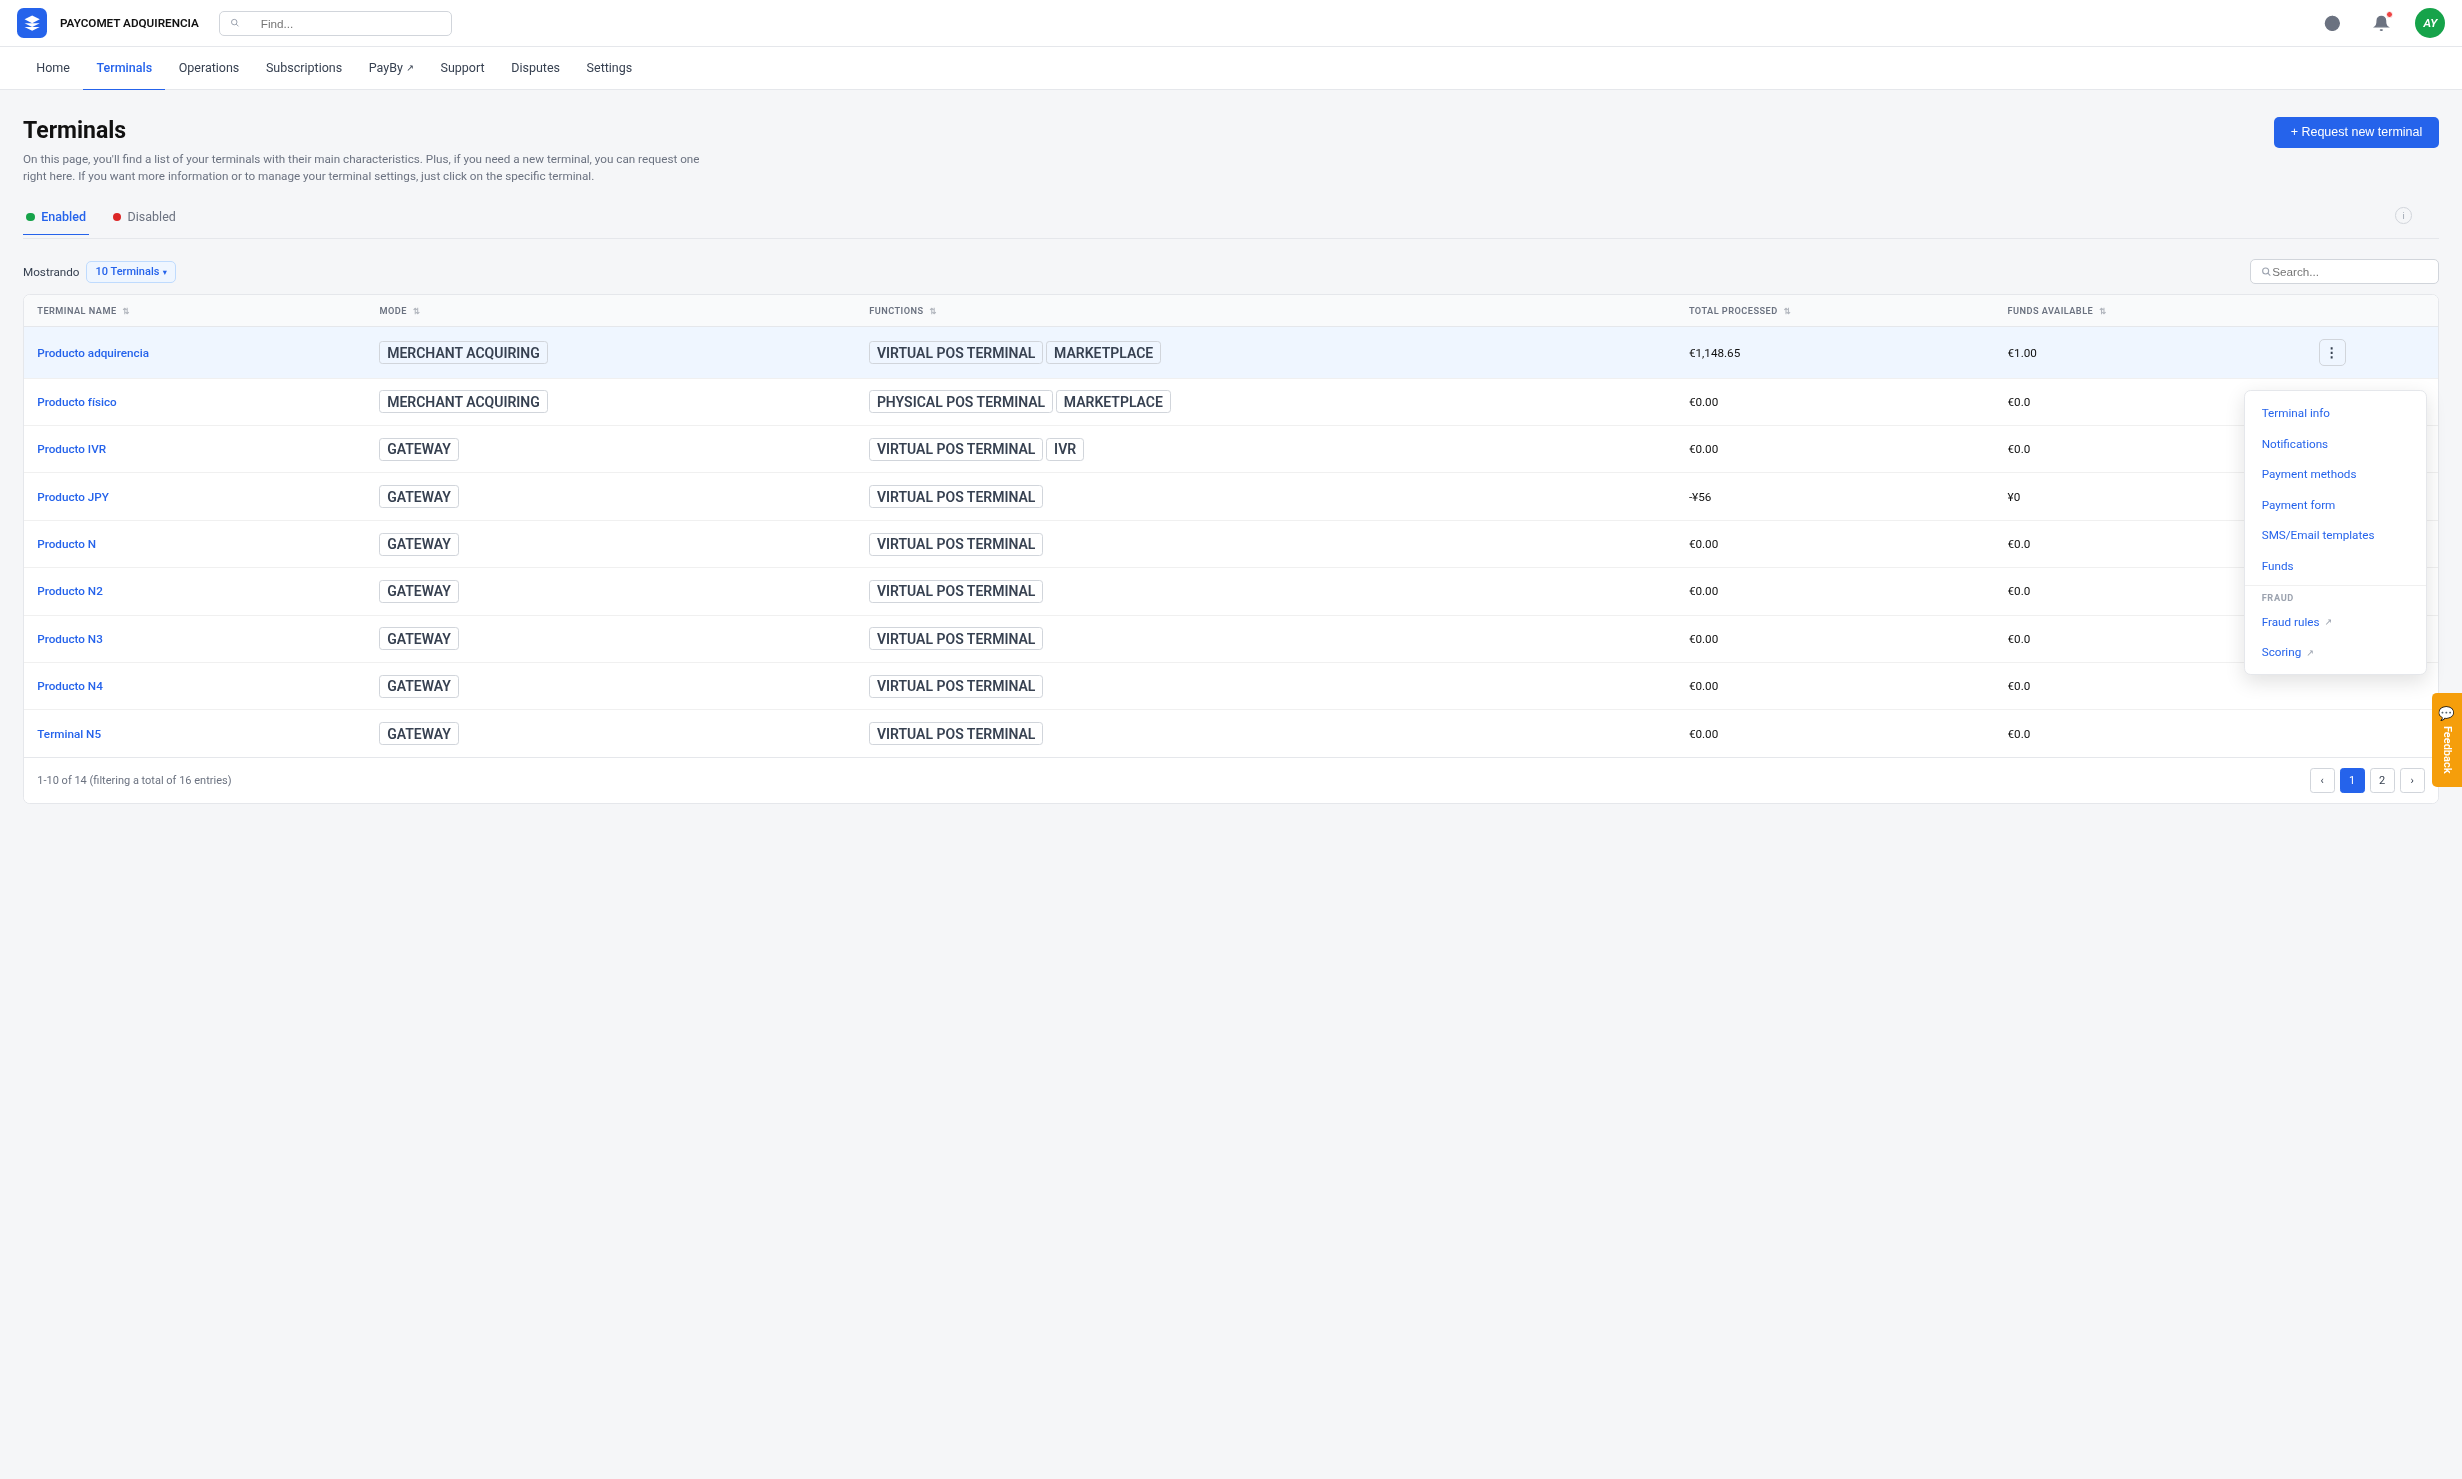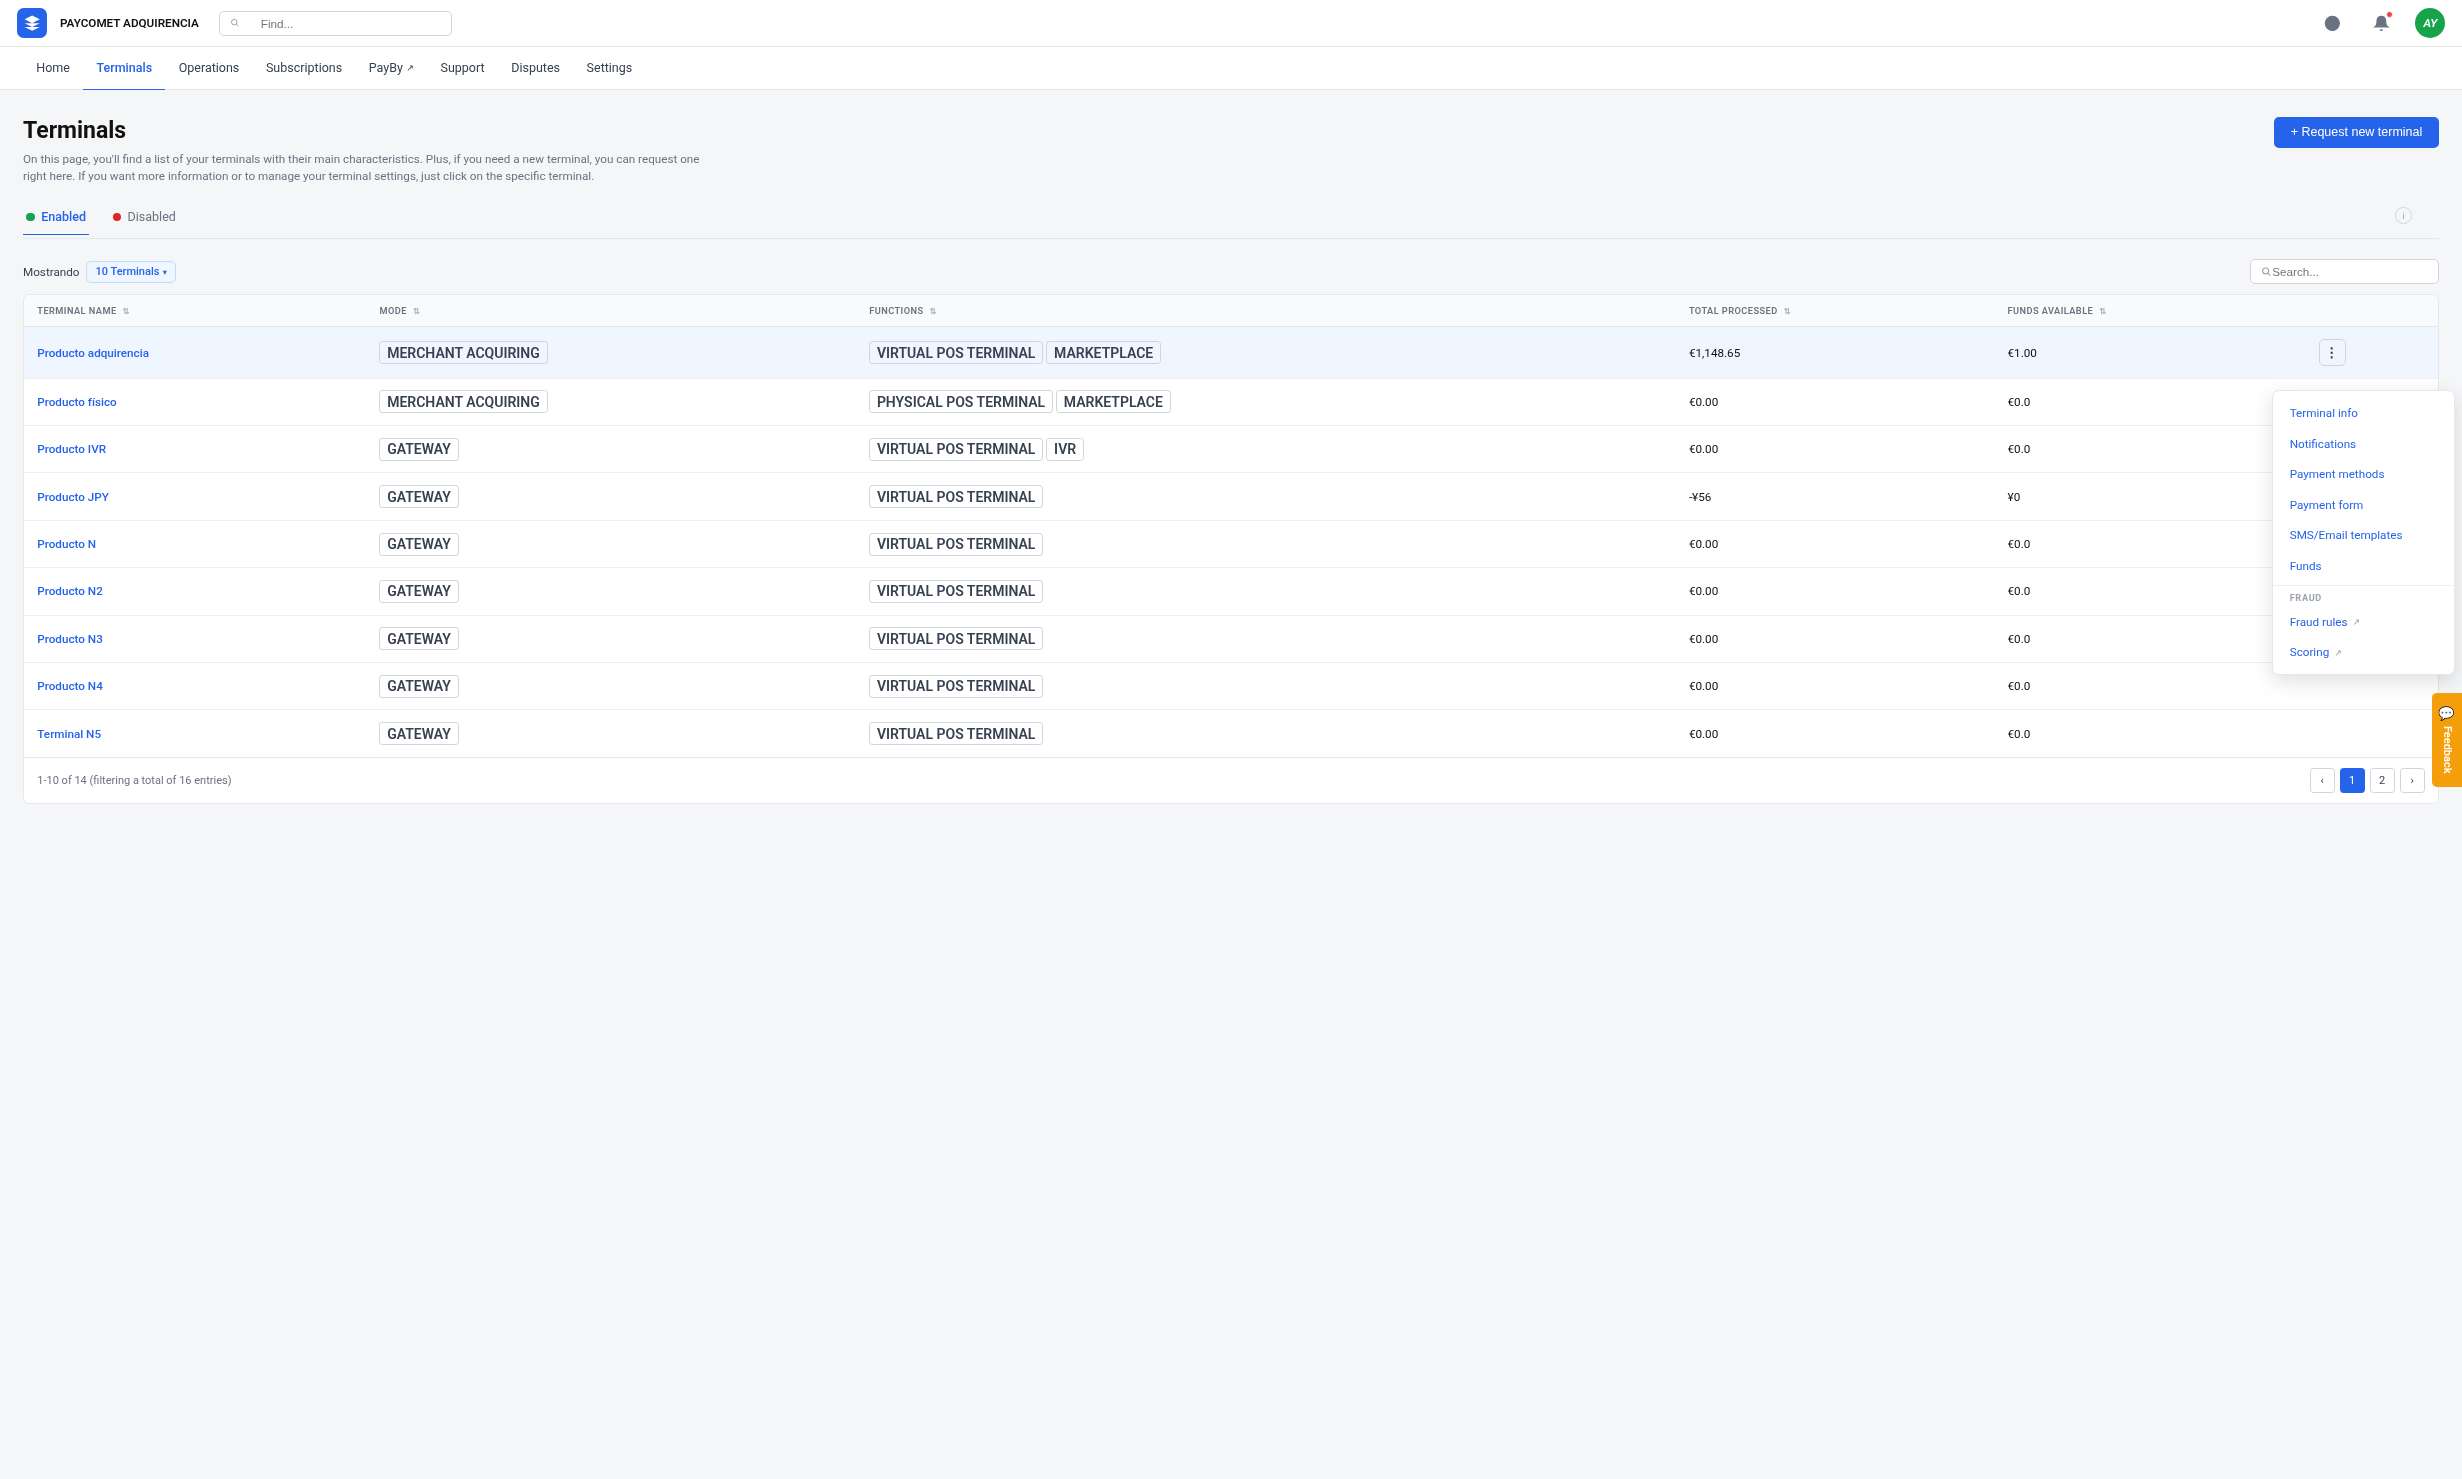--- a/index.html
+++ b/index.html
@@ -62,21 +62,21 @@
     .actions-btn { background: none; border: 0.8px solid #d1d5db; border-radius: 5px; width: 27px; height: 27px; cursor: pointer; display: flex; align-items: center; justify-content: center; }
 
     
     .pagination { display: flex; align-items: center; justify-content: space-between; padding: 10px 13.3px; border-top: 0.8px solid #e5e7eb; background: #fff; }
     .pagination-info { font-size: 11px; color: #6b7280; }
     .pagination-controls { display: flex; align-items: center; gap: 5px; }
     .page-btn { width: 25px; height: 25px; display: flex; align-items: center; justify-content: center; border: 0.8px solid #d1d5db; border-radius: 3.3px; cursor: pointer; font-size: 11px; background: #fff; color: #374151; }
     .page-btn.active { background: #2563eb; color: white; border-color: #2563eb; }
 
     
-    .context-menu { position: absolute; right: 7px; top: 300px; background: #fff; border: 0.8px solid #e5e7eb; border-radius: 6.7px; box-shadow: 0 6.7px 20px rgba(0,0,0,0.12); min-width: 183px; z-index: 100; padding: 6.7px 0; }
+    .context-menu { position: absolute; right: 35px; top: 300px; background: #fff; border: 0.8px solid #e5e7eb; border-radius: 6.7px; box-shadow: 0 6.7px 20px rgba(0,0,0,0.12); min-width: 183px; z-index: 100; padding: 6.7px 0; }
     .context-menu-item { padding: 8.3px 16.7px; font-size: 11.7px; color: #2563eb; cursor: pointer; display: flex; align-items: center; gap: 5px; }
     .context-menu-separator { font-size: 9.2px; font-weight: 700; color: #9ca3af; text-transform: uppercase; letter-spacing: 0.07em; padding: 6.7px 16.7px 3.3px; margin-top: 3.3px; border-top: 0.8px solid #f0f0f0; }
     .context-menu-item .ext-link-icon { font-size: 9.2px; color: #9ca3af; }
 
     
     .feedback-btn { position: fixed; right: 0; top: 50%; transform: translateY(-50%); background: #f59e0b; color: white; writing-mode: vertical-rl; text-orientation: mixed; padding: 13.3px 6.7px; border-radius: 5px 0 0 5px; font-size: 11px; font-weight: 600; cursor: pointer; display: flex; align-items: center; gap: 5px; z-index: 200; }
 
     
     .info-icon { position: absolute; right: 50px; top: 117px; width: 16.7px; height: 16.7px; border-radius: 50%; border: 0.8px solid #d1d5db; display: flex; align-items: center; justify-content: center; font-size: 9.2px; color: #9ca3af; cursor: pointer; }
   </style>

